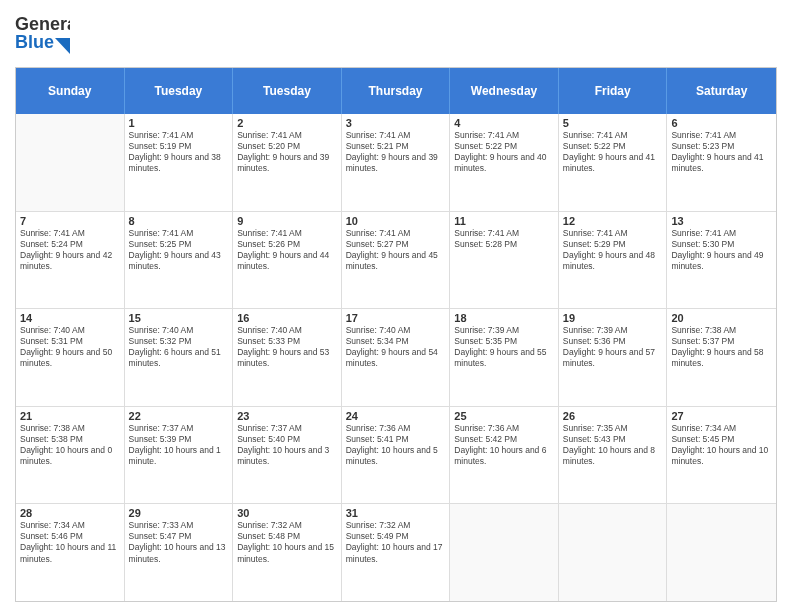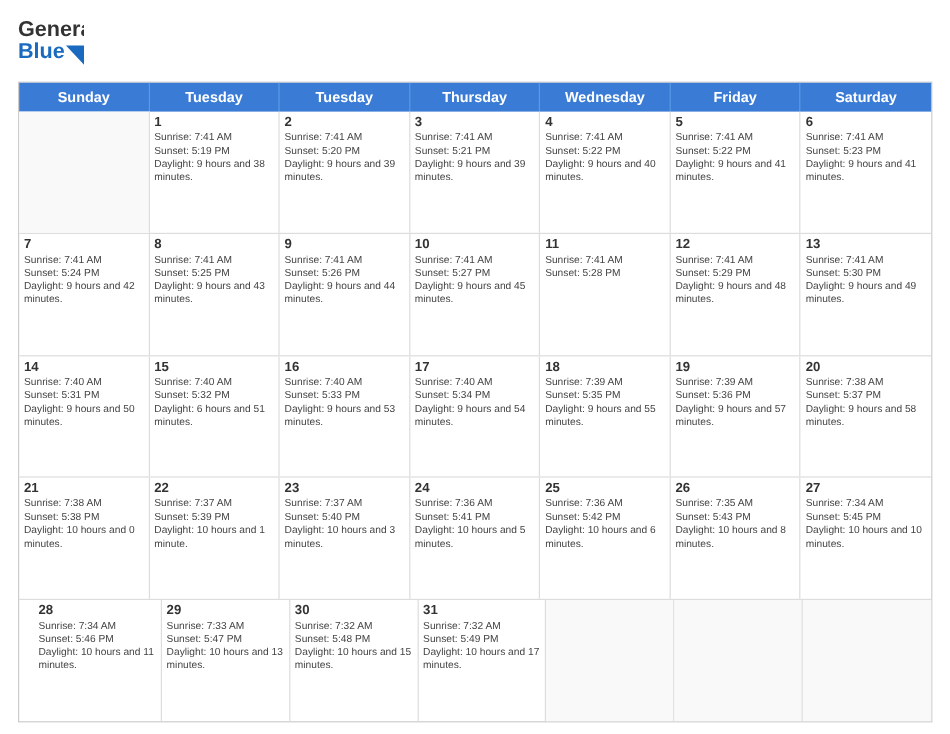--- a/index.html
+++ b/index.html
@@ -45,36 +45,36 @@
     .cal-header-row {
       display: grid;
       grid-template-columns: repeat(7, 1fr);
       background: #3a7bd5;
     }
     .cal-header-cell {
       color: #fff;
       font-size: 12px;
       font-weight: bold;
       text-align: center;
-      padding: 5px 2px;
+      padding: 16px 2px;
       border-right: 1px solid #5a9be5;
     }
     .cal-header-cell:last-child { border-right: none; }
     .cal-body {
       display: flex;
       flex-direction: column;
       flex: 1;
     }
     .cal-week {
       display: grid;
       grid-template-columns: repeat(7, 1fr);
       flex: 1;
       border-bottom: 1px solid #ddd;
     }
-    .cal-week:last-child { border-bottom: none; margin-left: 12px; }
+    .cal-week:last-child { border-bottom: none; }
     .cal-cell {
       border-right: 1px solid #ddd;
       padding: 3px 4px;
       font-size: 9px;
       color: #333;
       min-height: 0;
       vertical-align: top;
     }
     .cal-cell:last-child { border-right: none; }
     .cal-cell.empty { background: #f9f9f9; }

